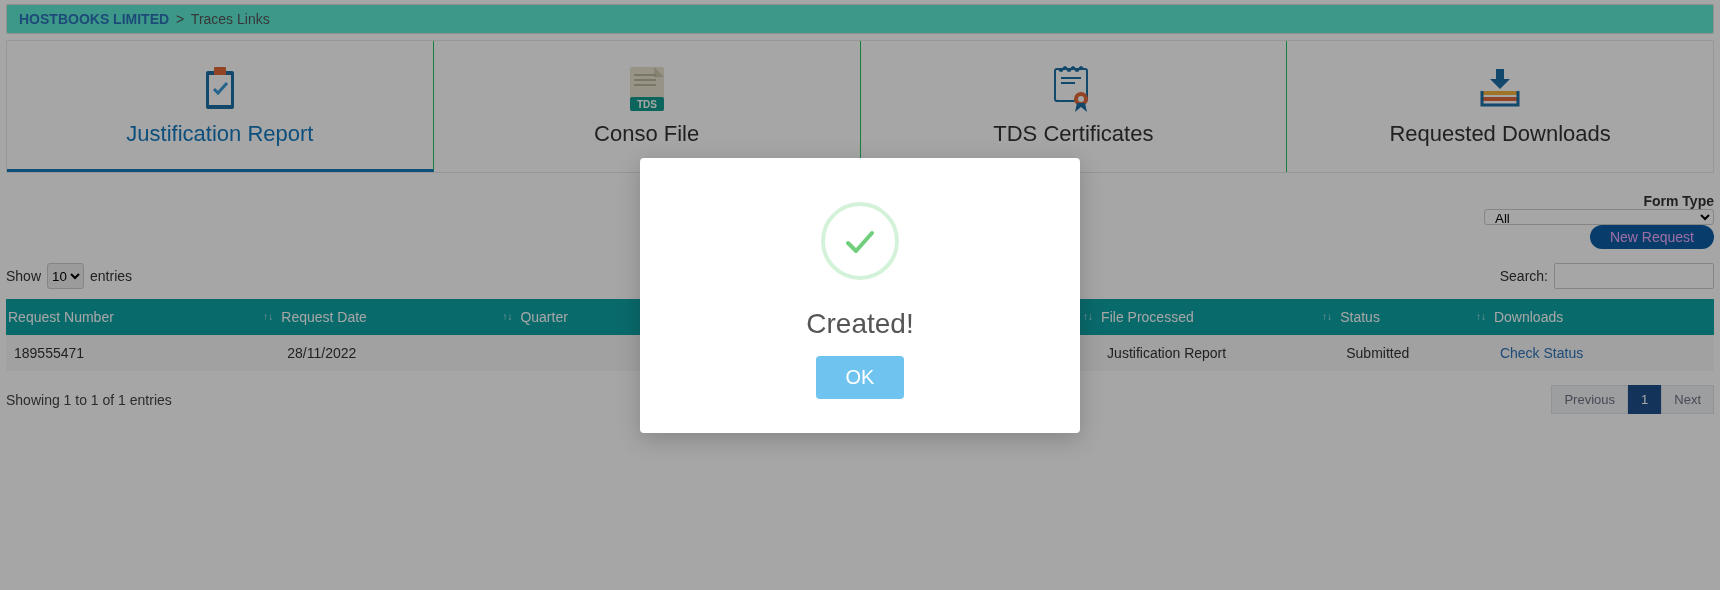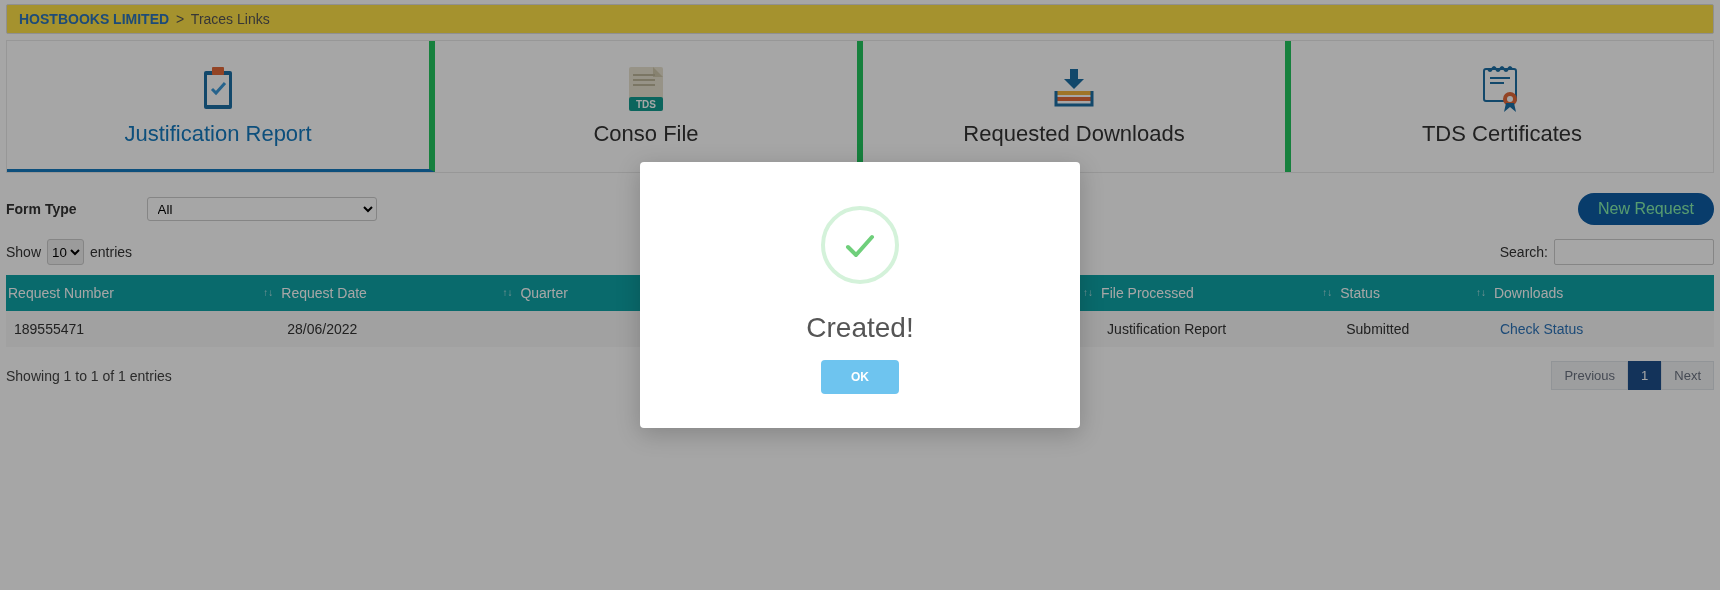--- a/index.html
+++ b/index.html
@@ -12,69 +12,70 @@
     height: 590px;
     position: relative;
     overflow: hidden;
   }
 
   .breadcrumb {
     padding: 6px 12px;
     border: 1px solid #ddd;
     border-radius: 2px;
     margin: 4px 6px 6px 6px;
-    background: #fde047;
+    background: #5eead4;
     font-size: 14px;
   }
   .breadcrumb .org { color: #2d74b9; font-weight: 600; }
   .breadcrumb .sep { color: #555; margin: 0 3px; }
   .breadcrumb .cur { color: #555; }
 
   .tabs {
     display: flex;
     border: 1px solid #e8e8e8;
     margin: 0 6px 20px 6px;
   }
   .tab {
     flex: 1;
     text-align: center;
     padding: 20px 0 22px 0;
-    border-right: 6px solid #22c55e;
+    border-right: 1px solid #22c55e;
     cursor: pointer;
   }
   .tab:last-child { border-right: none; }
   .tab .icon-wrap { height: 56px; display: flex; align-items: center; justify-content: center; }
   .tab .label { font-size: 22px; color: #333; margin-top: 4px; }
   .tab.active { border-bottom: 3px solid #147abf; }
   .tab.active .label { color: #147abf; }
 
   .filterbar {
     display: flex;
-    align-items: center;
+    align-items: flex-end;
     padding: 0 6px 14px 6px;
+    flex-direction: column;
   }
   .filterbar label { font-weight: 600; }
   .filterbar select {
     margin-left: 70px;
     width: 230px;
-    height: 24px;
+    height: 16px;
     border: 1px solid #ccc;
     border-radius: 3px;
     padding: 0 6px;
     background: #fff;
   }
   .btn-new {
     margin-left: auto;
     background: #0d5da5;
-    color: #86efac;
+    color: #f0abfc;
     border: none;
     border-radius: 18px;
-    height: 32px;
+    height: 24px;
     padding: 0 20px;
-    font-size: 16px;
+    font-size: 14px;
     cursor: pointer;
   }
 
   .table-controls-top {
     display: flex;
     align-items: flex-start;
     padding: 0 6px 10px 6px;
   }
   .table-controls-top .show { display: flex; align-items: center; color: #333; }
   .table-controls-top select {
@@ -171,23 +172,22 @@
     display: flex; align-items: center; justify-content: center;
   }
   .modal h2 { font-size: 28px; color: #555; font-weight: 500; margin-bottom: 16px; }
   .modal p  { color: #8a8a8a; margin-bottom: 28px; font-size: 15px; }
   .modal .ok {
     background: #6ec4ef;
     color: #fff;
     border: none;
     border-radius: 4px;
     padding: 10px 30px;
-    font-size: 12px;
+    font-size: 20px;
     cursor: pointer;
-    font-weight: bold;
   }
 </style>
 </head>
 <body>
 
 <div class="breadcrumb">
   <span class="org">HOSTBOOKS LIMITED</span>
   <span class="sep">&gt;</span>
   <span class="cur">Traces Links</span>
 </div>
@@ -213,43 +213,43 @@
         <rect x="4" y="12" width="22" height="2" fill="#bdb69a"></rect>
         <rect x="4" y="17" width="22" height="2" fill="#bdb69a"></rect>
         <rect x="0" y="30" width="34" height="14" rx="2" fill="#119c8f"></rect>
         <text x="17" y="41" font-size="10" fill="#fff" text-anchor="middle" font-family="Arial" font-weight="bold">TDS</text>
       </svg>
     </div>
     <div class="label">Conso File</div>
   </div>
   <div class="tab">
     <div class="icon-wrap">
-      <svg width="48" height="44" viewBox="0 0 48 44">
-        <rect x="6" y="24" width="36" height="4" fill="#f4b23e"></rect>
-        <rect x="6" y="30" width="36" height="4" fill="#e2693a"></rect>
-        <path d="M6 24 v14 h36 v-14" fill="none" stroke="#1d6fa5" stroke-width="3"></path>
-        <rect x="20" y="2" width="8" height="10" fill="#1d6fa5"></rect>
-        <polygon points="14,12 34,12 24,22" fill="#1d6fa5"></polygon>
-      </svg>
-    </div>
-    <div class="label">Requested Downloads</div>
-  </div>
-  <div class="tab">
-    <div class="icon-wrap">
       <svg width="44" height="48" viewBox="0 0 44 48">
         <rect x="4" y="4" width="32" height="32" rx="2" fill="#fff" stroke="#1d6fa5" stroke-width="2"></rect>
         <path d="M8 4 q2 4 4 0 t4 0 t4 0 t4 0 t4 0 t4 0" fill="none" stroke="#1d6fa5" stroke-width="2"></path>
         <rect x="10" y="12" width="20" height="2" fill="#1d6fa5"></rect>
         <rect x="10" y="17" width="14" height="2" fill="#1d6fa5"></rect>
         <circle cx="30" cy="34" r="7" fill="#e2693a"></circle>
         <circle cx="30" cy="34" r="3" fill="#fff"></circle>
         <polygon points="26,38 24,47 30,42 36,47 34,38" fill="#1d6fa5"></polygon>
       </svg>
     </div>
     <div class="label">TDS Certificates</div>
+  </div>
+  <div class="tab">
+    <div class="icon-wrap">
+      <svg width="48" height="44" viewBox="0 0 48 44">
+        <rect x="6" y="24" width="36" height="4" fill="#f4b23e"></rect>
+        <rect x="6" y="30" width="36" height="4" fill="#e2693a"></rect>
+        <path d="M6 24 v14 h36 v-14" fill="none" stroke="#1d6fa5" stroke-width="3"></path>
+        <rect x="20" y="2" width="8" height="10" fill="#1d6fa5"></rect>
+        <polygon points="14,12 34,12 24,22" fill="#1d6fa5"></polygon>
+      </svg>
+    </div>
+    <div class="label">Requested Downloads</div>
   </div>
 </div>
 
 <div class="filterbar">
   <label>Form Type</label>
   <select>
     <option>All</option>
   </select>
   <button class="btn-new">New Request</button>
 </div>
@@ -283,21 +283,21 @@
       <th><span>Request Date</span><span class="sort">↑↓</span></th>
       <th><span>Quarter</span><span class="sort">↑↓</span></th>
       <th><span>File Processed</span><span class="sort">↑↓</span></th>
       <th><span>Status</span><span class="sort">↑↓</span></th>
       <th><span>Downloads</span></th>
     </tr>
   </thead>
   <tbody>
     <tr>
       <td>189555471</td>
-      <td>28/06/2022</td>
+      <td>28/11/2022</td>
       <td></td>
       <td>Justification Report</td>
       <td>Submitted</td>
       <td>
         <a href="#">Check Status</a>
       </td>
     </tr>
   </tbody>
 </table>
 

